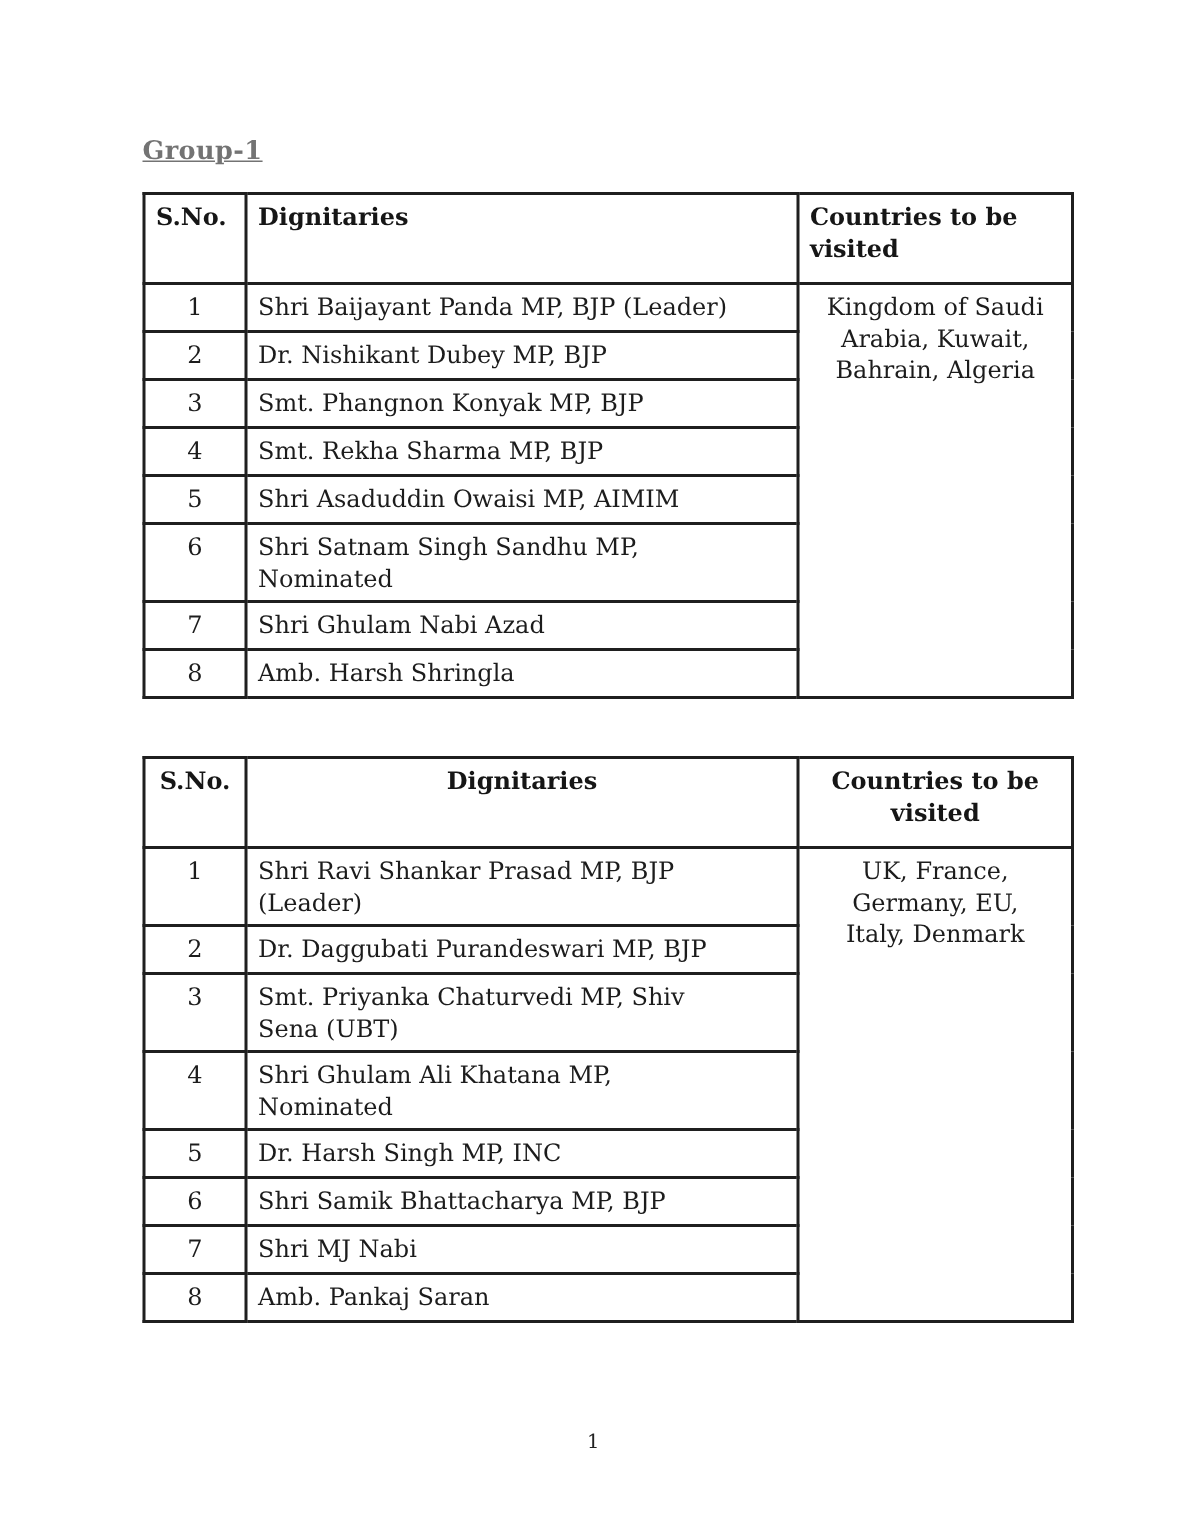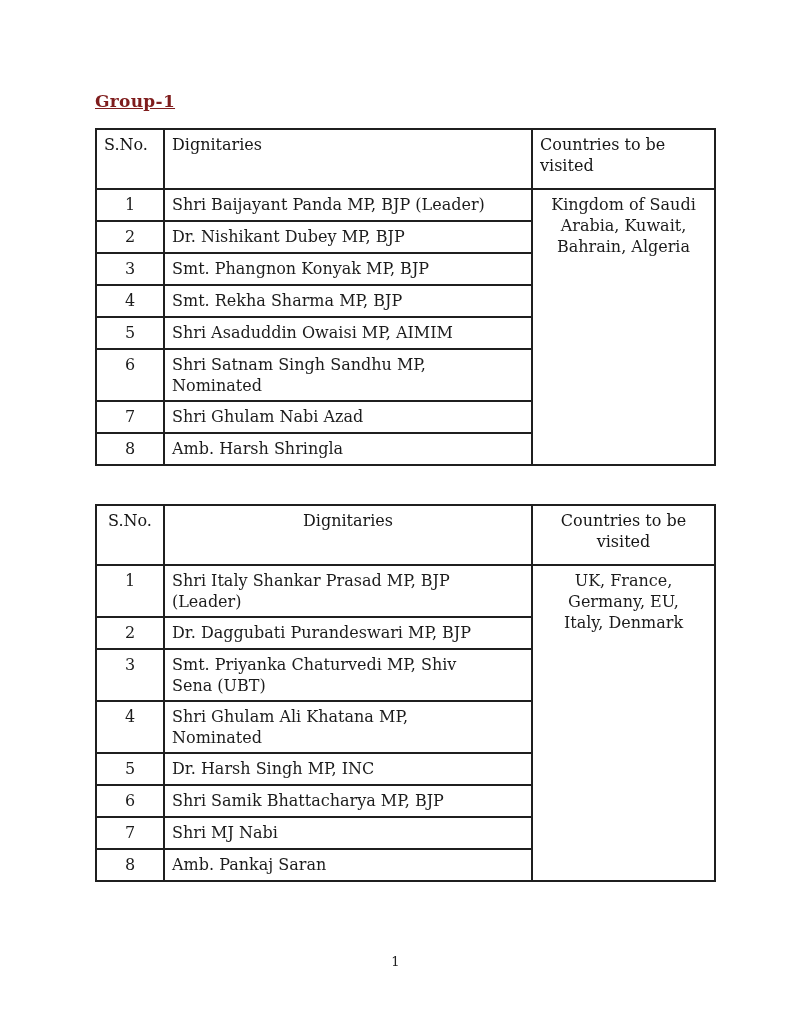--- a/index.html
+++ b/index.html
@@ -21,21 +21,21 @@
     left: 95px;
     top: 91px;
     width: 620px;
   }
   .group-heading {
     font-size: 17px;
     font-weight: bold;
     text-decoration: underline;
     letter-spacing: 0.3px;
     margin: 0 0 17px 0;
-    color: #7f1d1d;
+    color: #737373;
   }
   table.doc-table {
     border-collapse: collapse;
     table-layout: fixed;
     width: 619px;
     margin: 0 0 0 0;
   }
   table.doc-table td, table.doc-table th {
     border: 2px solid #1f1f1f;
     vertical-align: top;
@@ -46,21 +46,21 @@
   }
   col.c-sno   { width: 68px; }
   col.c-dig   { width: 368px; }
   col.c-cty   { width: 183px; }
 
   tr.header-row { height: 60px; }
   tr.row-single { height: 32px; }
   tr.row-double { height: 52px; }
 
   table.doc-table th {
-    font-weight: normal;
+    font-weight: bold;
     color: #161616;
     text-align: left;
   }
   table.t-center th { text-align: center; }
   th.h-sno { text-align: center; }
 
   td.sno-cell { text-align: center; }
   td.dig-cell { text-align: left; }
   td.countries-cell {
     text-align: center;
@@ -149,21 +149,21 @@
             <col class="c-cty">
           </colgroup>
         <tbody>
           <tr class="header-row">
             <th class="h-sno">S.No.</th>
             <th>Dignitaries</th>
             <th>Countries to be visited</th>
           </tr>
           <tr class="row-double">
             <td class="sno-cell">1</td>
-            <td class="dig-cell pre">Shri Italy Shankar Prasad MP, BJP
+            <td class="dig-cell pre">Shri Ravi Shankar Prasad MP, BJP
 (Leader)</td>
             <td class="countries-cell pre" rowspan="8">UK, France,
 Germany, EU,
 Italy, Denmark</td>
           </tr>
           <tr class="row-single">
             <td class="sno-cell">2</td>
             <td class="dig-cell pre">Dr. Daggubati Purandeswari MP, BJP</td>
           </tr>
           <tr class="row-double">

